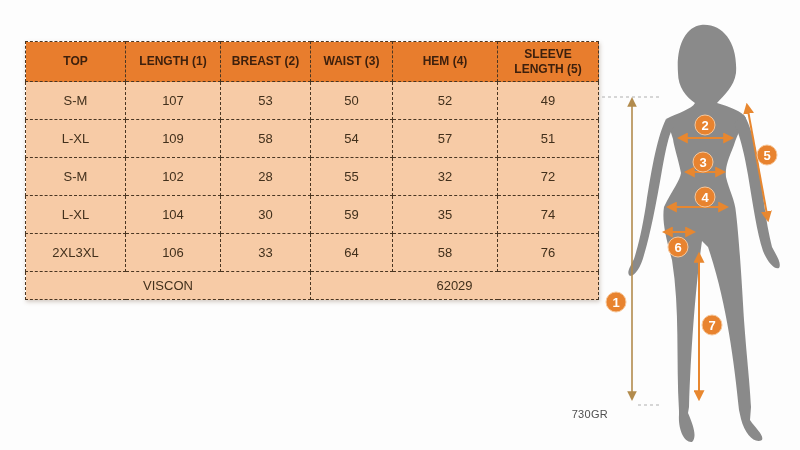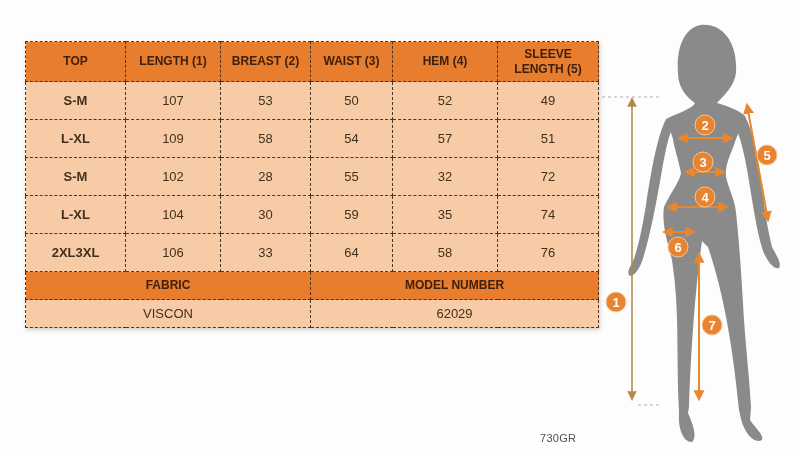--- a/index.html
+++ b/index.html
@@ -22,27 +22,27 @@
   table.size-table th{
     background:#e87d2d;color:#3d200d;
     font-weight:bold;font-size:12px;line-height:1.25;
   }
   table.size-table td{
     background:#f7cba6;color:#42301c;
     font-size:13px;
   }
   tr.hrow th{height:39px;}
   tr.drow td{height:37px;}
-  td.size-label{font-weight:bold;font-size:12px;color:#3d2410;}
+  td.size-label{font-weight:normal;font-size:12px;color:#3d2410;}
   tr.sec-meta th{height:27px;font-size:12px;}
   tr.sec-meta td{height:27px;font-size:13px;}
   
   .footer-note{
-    position:absolute;left:540px;top:432px;width:68px;
-    font-size:11px;color:#4f4f4f;letter-spacing:.3px;
+    position:absolute;left:540px;top:408px;width:68px;
+    text-align:right;font-size:11px;color:#4f4f4f;letter-spacing:.3px;
   }
   
   .figure-area{position:absolute;left:598px;top:15px;width:202px;height:430px;}
   .figure-area svg{display:block;width:202px;height:430px;}
 </style>
 </head>
 <body>
 
 <div class="chart-wrap">
   <table class="size-table">
@@ -95,24 +95,20 @@
           <td>35</td>
           <td>74</td>
         </tr>
         <tr class="drow sec-bottom">
           <td class="size-label">2XL3XL</td>
           <td>106</td>
           <td>33</td>
           <td>64</td>
           <td>58</td>
           <td>76</td>
-        </tr>
-        <tr class="hrow sec-meta">
-          <th colspan="3">FABRIC</th>
-          <th colspan="3">MODEL NUMBER</th>
         </tr>
         <tr class="drow sec-meta">
           <td colspan="3">VISCON</td>
           <td colspan="3">62029</td>
         </tr>
       </tbody>
   </table>
 </div>
 
 <div class="figure-area">

